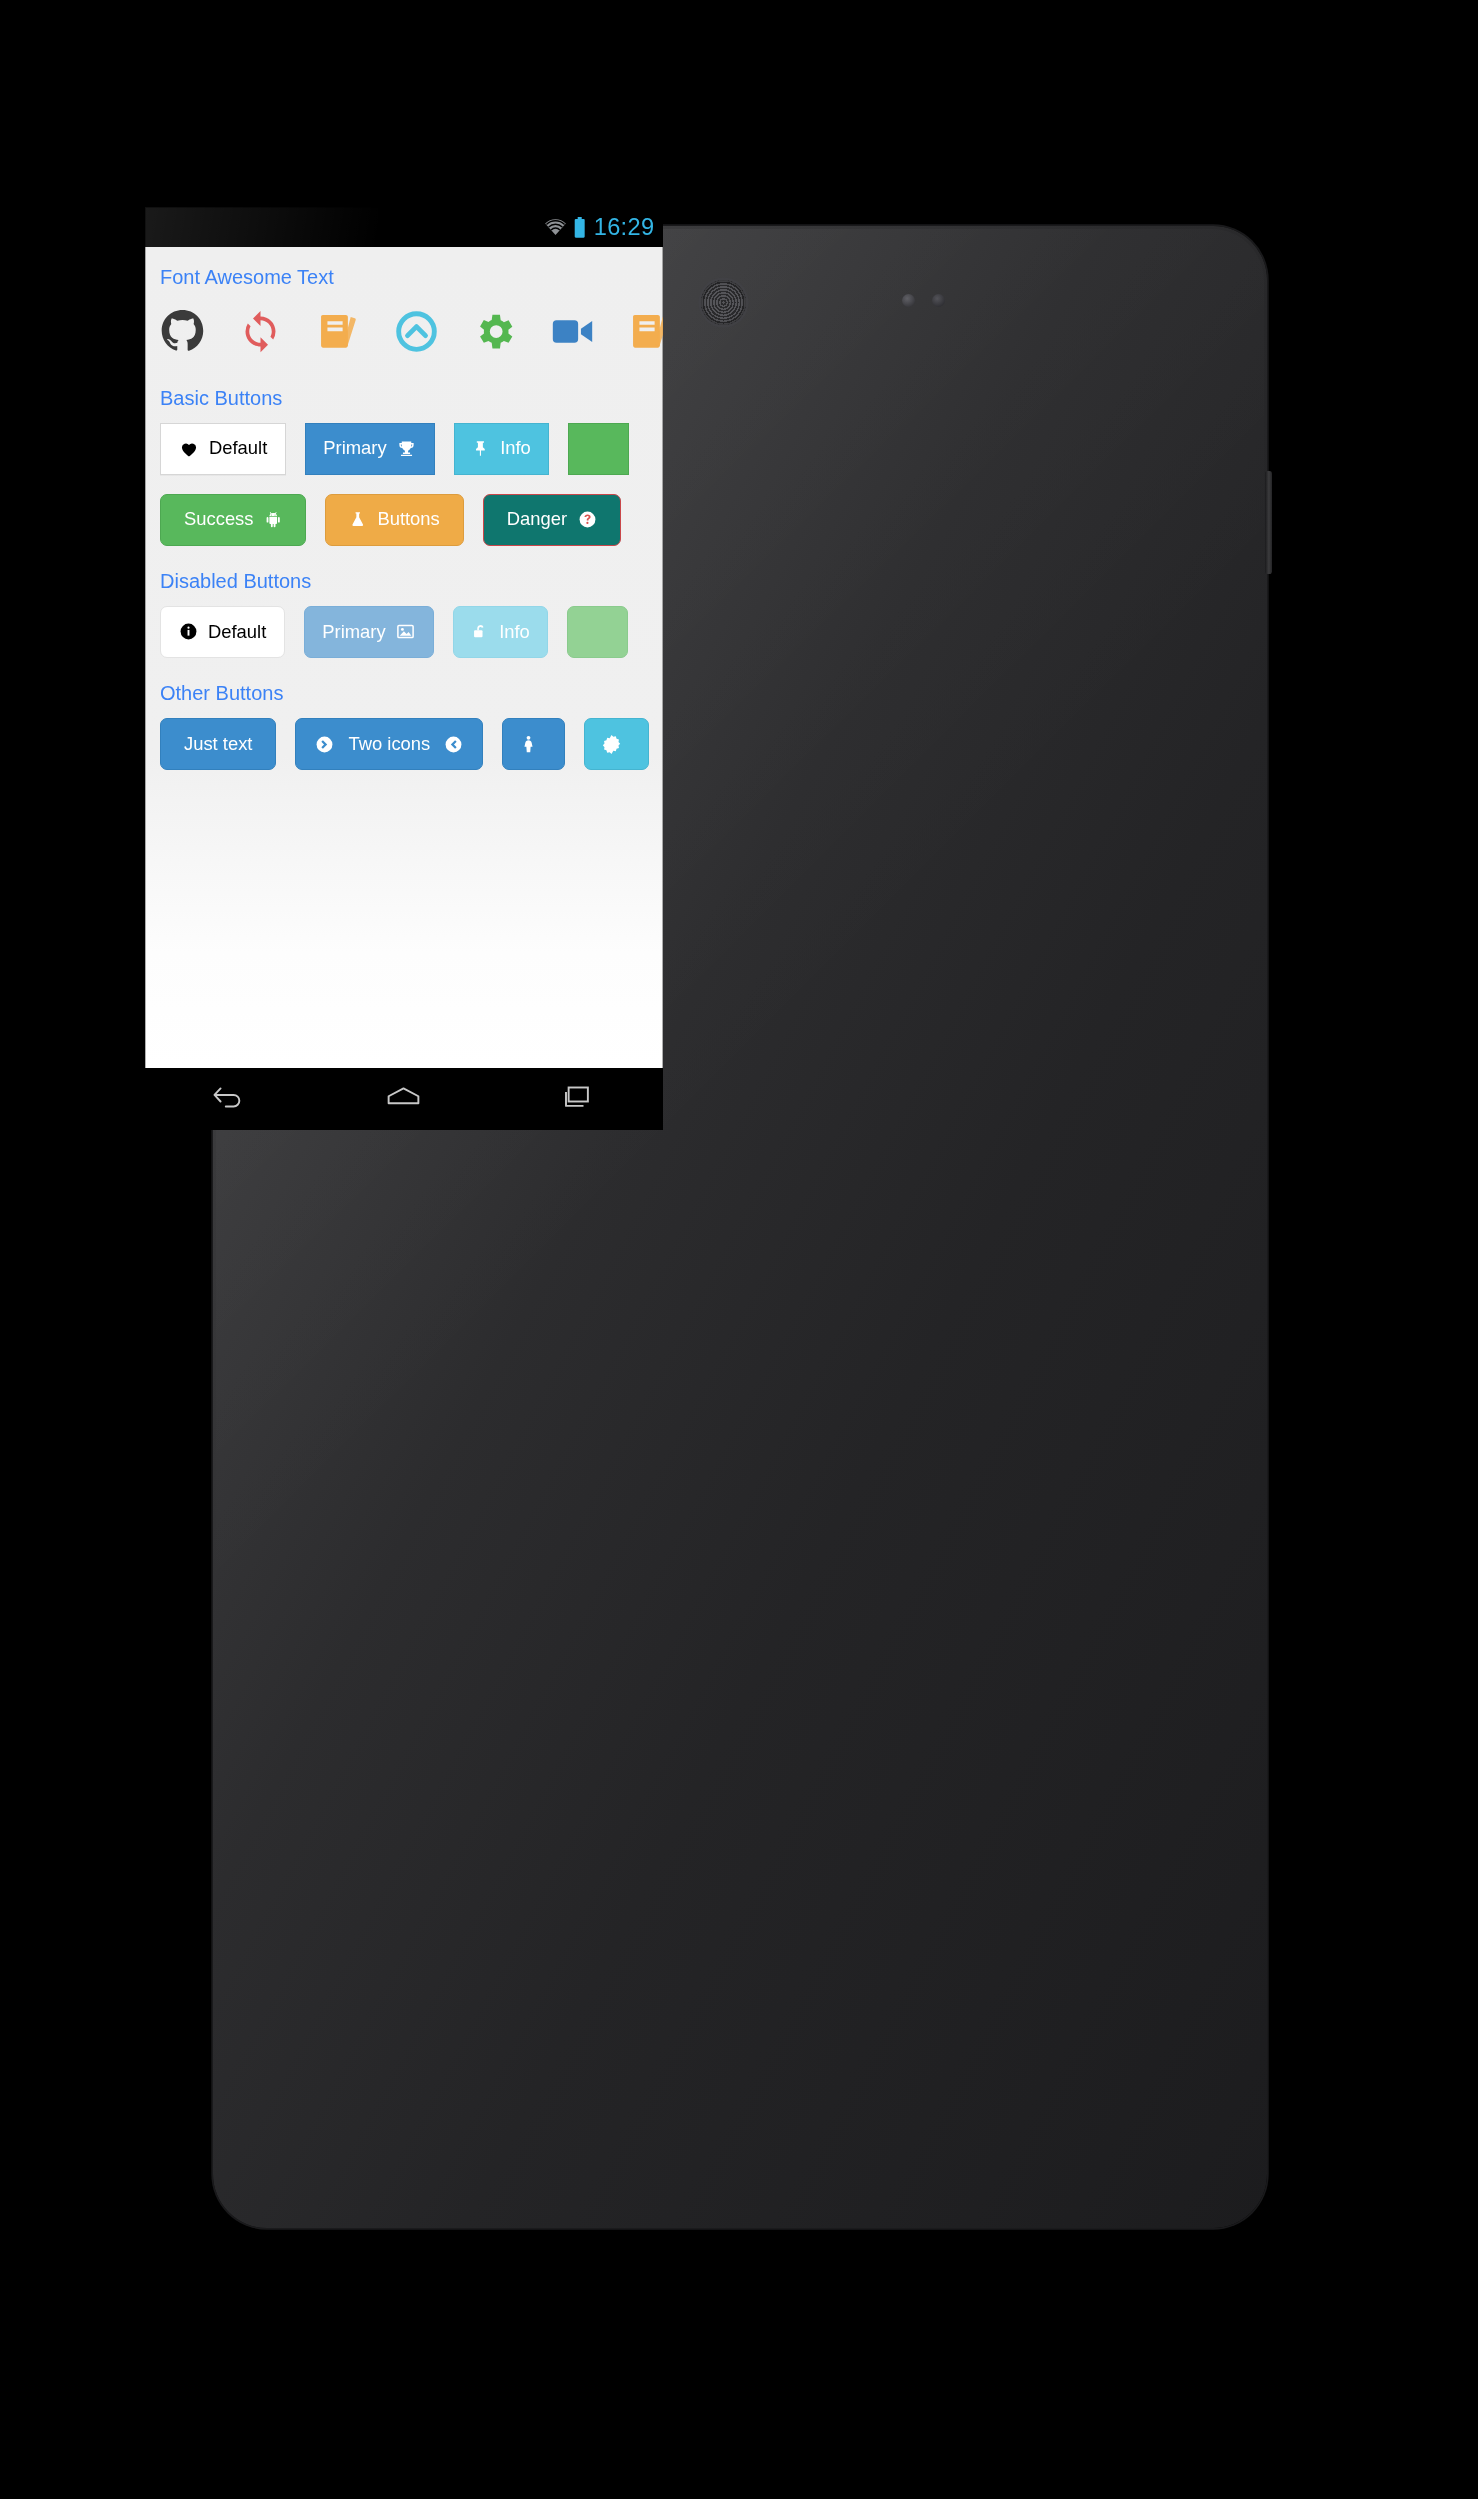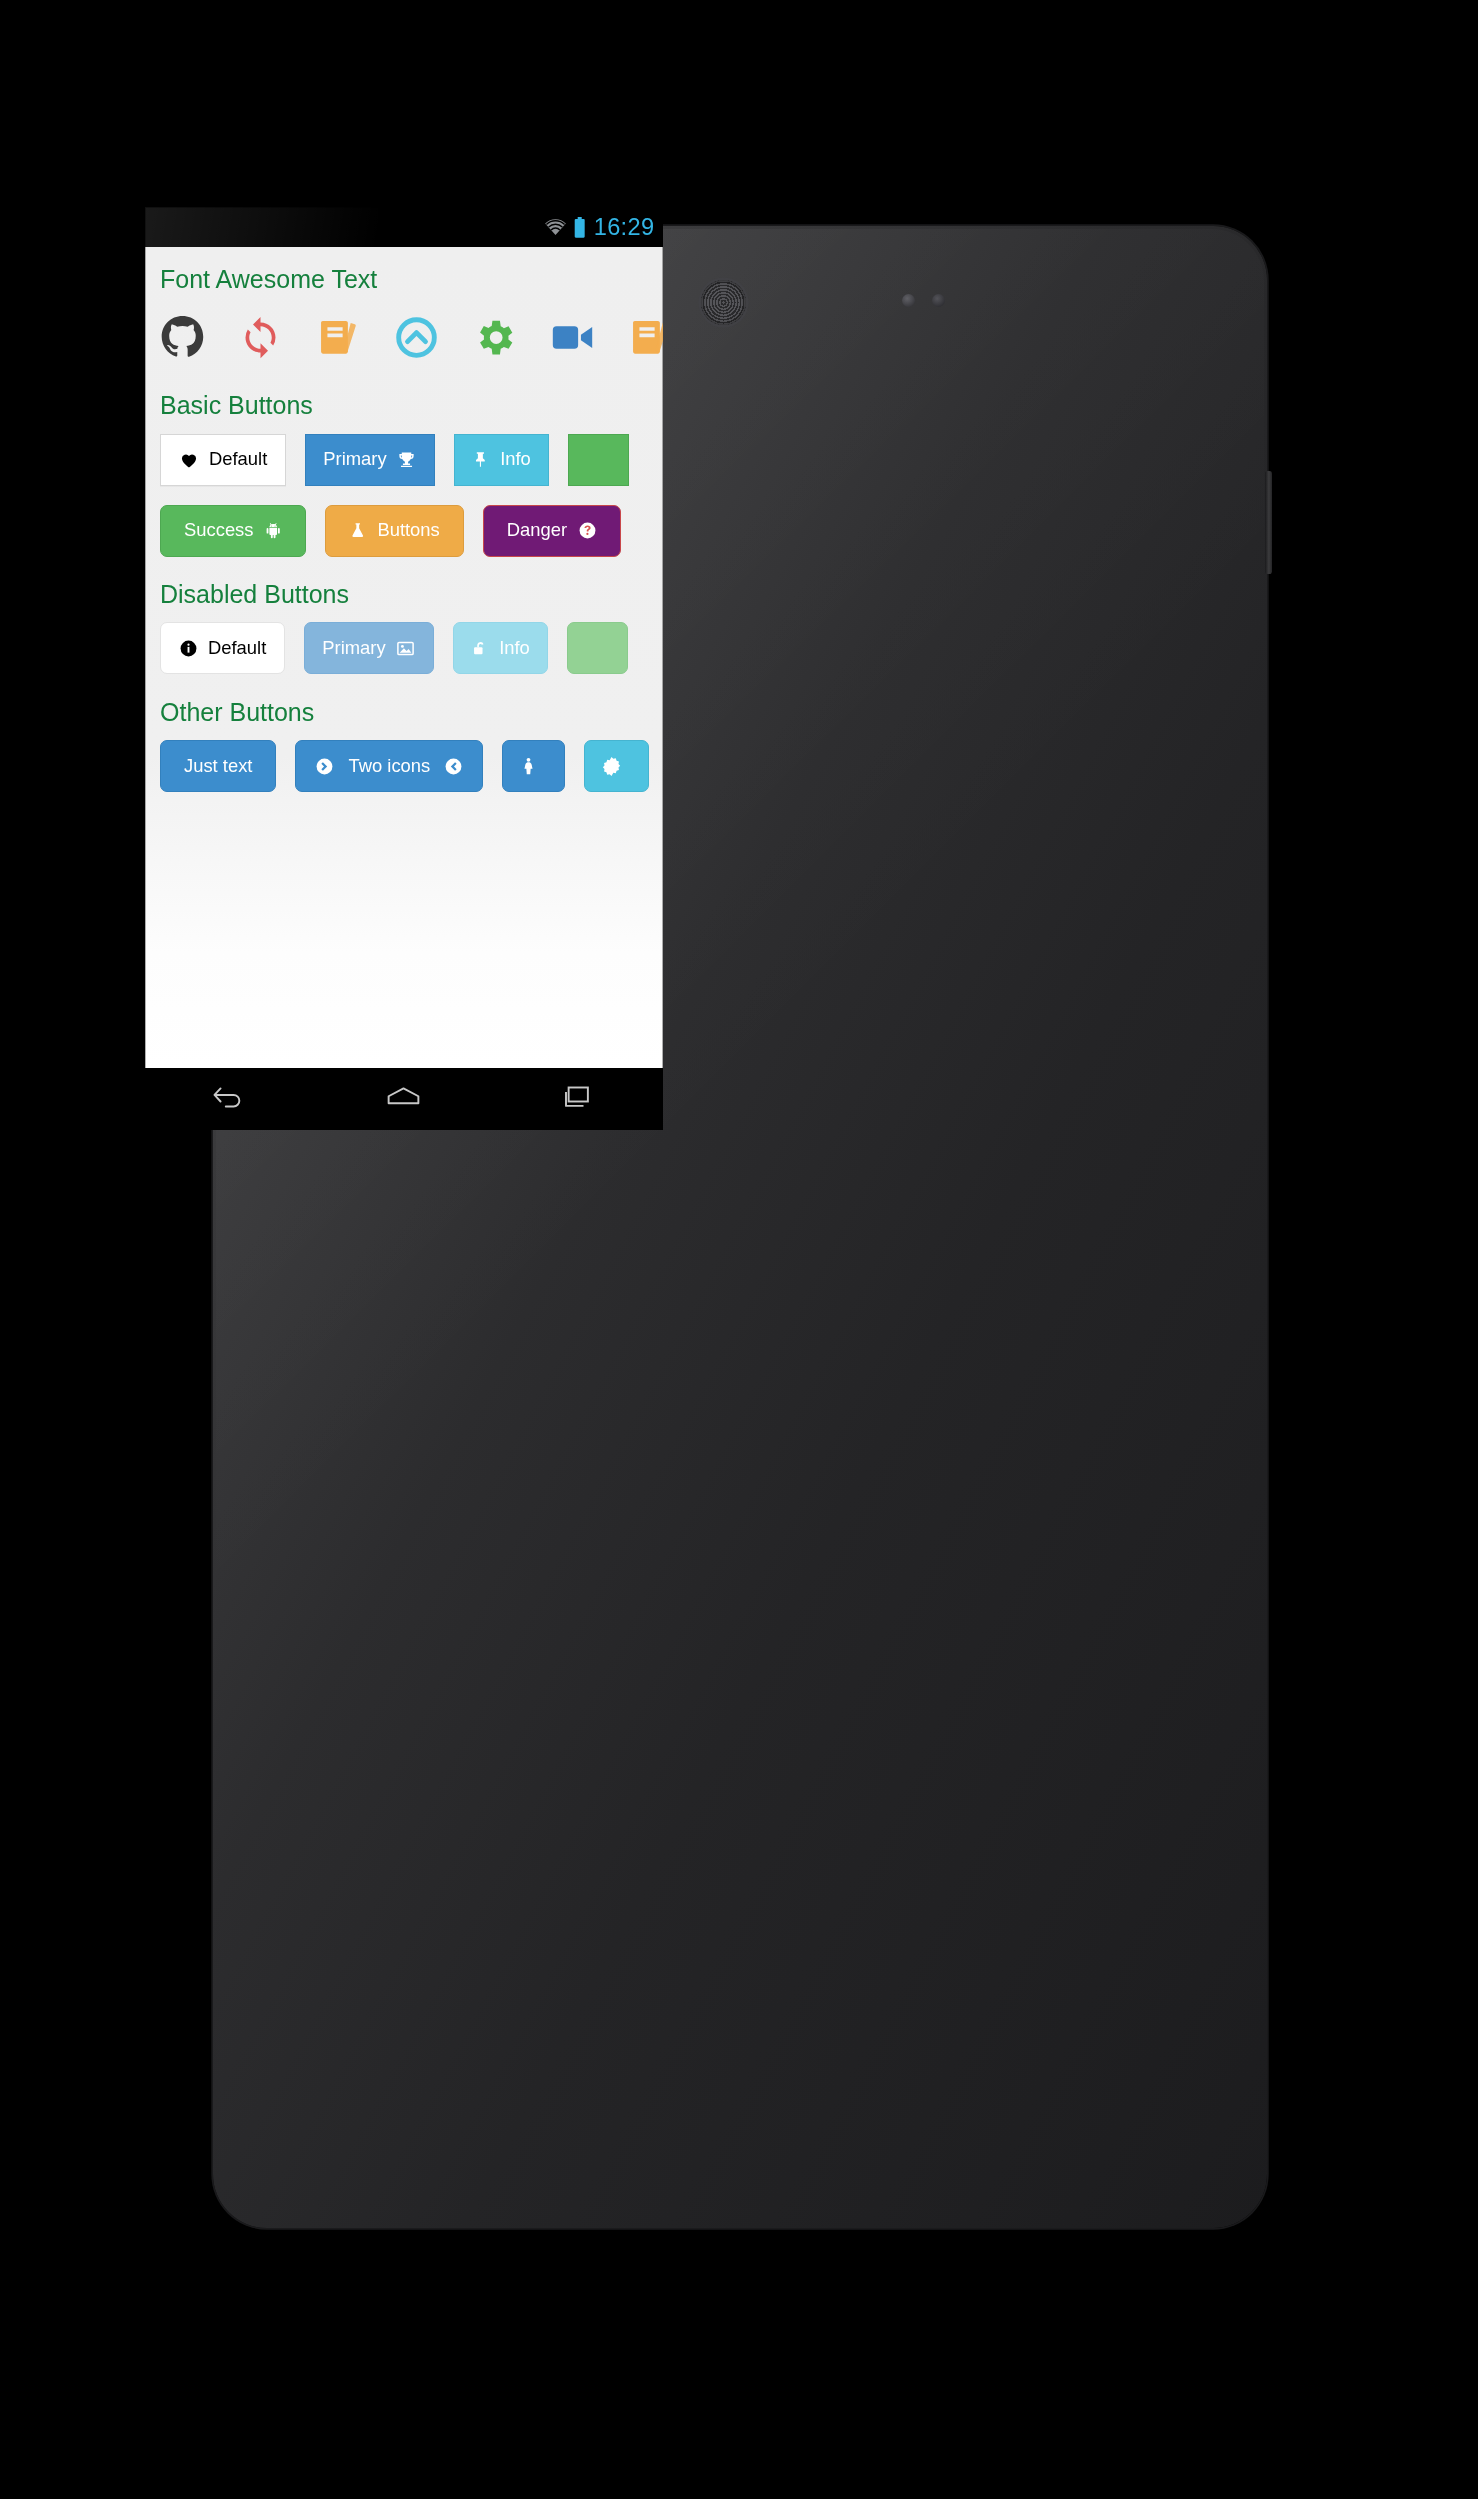--- a/index.html
+++ b/index.html
@@ -117,22 +117,22 @@
     background: #fbfbfb;
     overflow: hidden;
   }
   .sheet-grad {
     position:absolute; inset:0;
     background: linear-gradient(180deg,#efefef 0%, #f0f0f0 62%, #fdfdfd 86%, #ffffff 100%);
   }
   #app-scroll { position: relative; z-index: 2; padding: 0 0 0 0; }
 
   .section-title {
-    color: #15803d;
-    font-size: 25px;
+    color: #3b82f6;
+    font-size: 20px;
     padding: 19px 0 0 15px;
     line-height: 1.1;
   }
 
   
   #icon-row {
     display: flex;
     align-items: center;
     gap: 33px;
     padding: 21px 0 10.5px 15px;
@@ -172,21 +172,21 @@
   .btn-default {
     background: #ffffff;
     color: #000000;
     border: 0.9px solid #d6d6d6;
     box-shadow: 0 0.9px 0 rgba(0,0,0,0.04);
   }
   .btn-primary { background: #3c8dcd; border-color: #3280bd; }
   .btn-info    { background: #4ec3e0; border-color: #45b4d0; }
   .btn-success { background: #58b85c; border-color: #4da851; }
   .btn-warning { background: #efab47; border-color: #dd9c3d; }
-  .btn-danger  { background: #701a75; border-color: #c9474a; }
+  .btn-danger  { background: #0f766e; border-color: #c9474a; }
 
   .rounded { border-radius: 7px; }
   .btn-default-disabled {
     background:#ffffff; color:#000; border:0.9px solid #e3e3e3;
     border-radius:7px;
   }
   .btn-primary-disabled { background:#84b5dc; border-color:#7aaed8; }
   .btn-info-disabled    { background:#9bdcec; border-color:#92d6e8; }
   .btn-success-disabled { background:#93d294; border-color:#8acb8d; }
 

